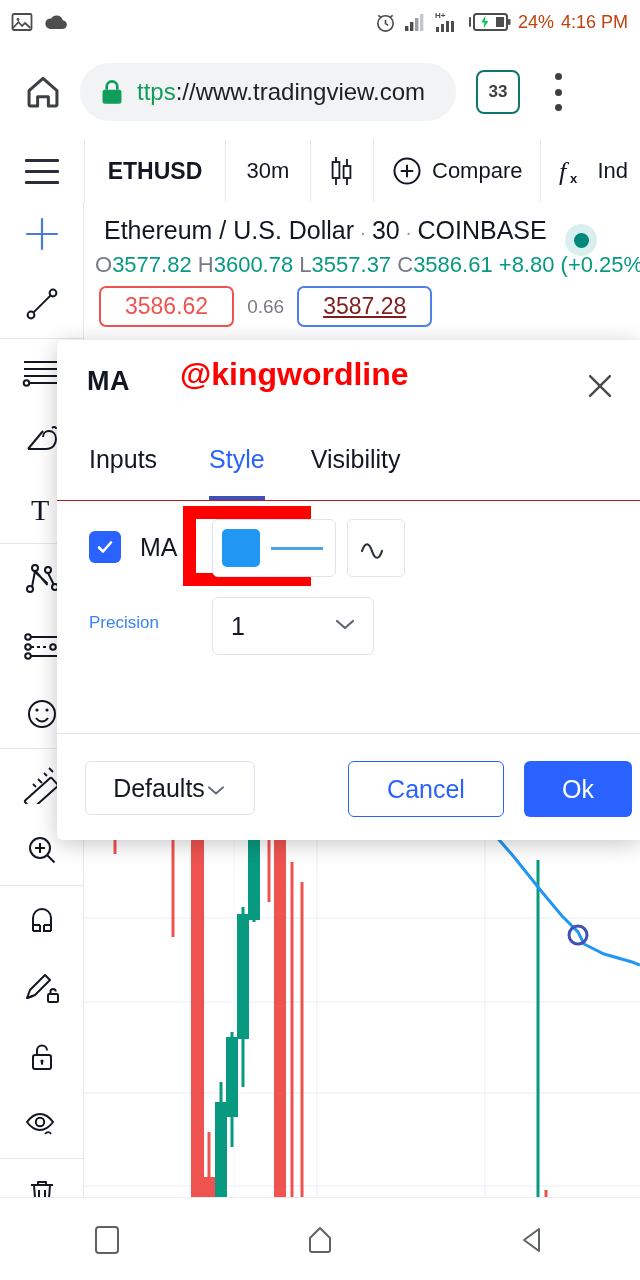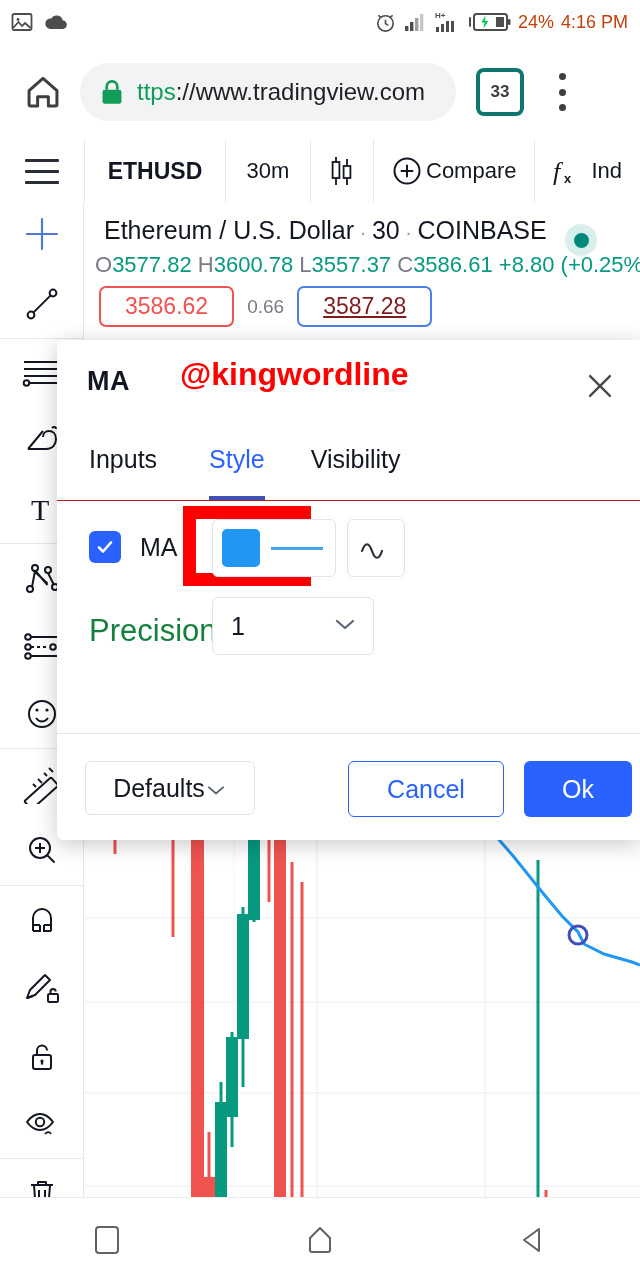--- a/index.html
+++ b/index.html
@@ -53,21 +53,21 @@
   }
   #lock-icon { margin-left: 20px; margin-right: 13px; display:flex; }
   #url-text {
     font-size: 24px; color: #202124; white-space: nowrap;
     font-family: "Liberation Sans", sans-serif;
   }
   #url-text .scheme { color: #0f9d58; }
   #tabcount {
     margin-left: 20px;
     width: 40px; height: 40px;
-    border: 4px solid #0f766e; border-radius: 8px;
+    border: 2px solid #0f766e; border-radius: 8px;
     display: flex; align-items: center; justify-content: center;
     font-size: 17px; font-weight: bold; color: #3c4043;
   }
   #menu-dots {
     margin-left: 24px; margin-right: 16px;
     width: 28px; height: 38px;
     display: flex; flex-direction: column; align-items: center;
     justify-content: space-between; padding: 3px 0;
   }
   #menu-dots i { width: 7px; height: 7px; border-radius: 50%; background: #3c4043; display:block; }
@@ -93,21 +93,21 @@
     display: flex; align-items: center; justify-content: center;
     border-right: 1px solid #e4e7eb;
     font-size: 22px; color: #131722;
     flex: none;
     padding: 0 16px;
     white-space: nowrap;
   }
   .tb-cell.symbol { font-weight: bold; font-size: 23px; width: 140px; padding:0; }
   .tb-cell.tf { width: 84px; padding: 0; font-size: 22px; }
   .tb-cell.candle { width: 62px; padding: 0; }
-  .tb-cell.compare { gap: 4px; padding: 0 18px; justify-content: center; }
+  .tb-cell.compare { gap: 10px; padding: 0 18px; justify-content: center; }
   .tb-cell.indic { gap: 10px; padding-left: 16px; border-right: none; }
 
   
   #left-toolbar {
     position: absolute; top: 202px; left: 0;
     width: 84px; height: 995px;
     background: #ffffff;
     border-right: 1px solid #e4e7eb;
     box-sizing: border-box;
   }
@@ -234,21 +234,21 @@
   .lineprev { margin-left: 11px; width: 52px; height: 3px; background: #4aa3e8; }
   .curve-box {
     position: absolute; left: 290px; top: 18px;
     width: 56px; height: 56px;
     border: 1px solid #e0e3eb; border-radius: 6px;
     display: flex; align-items: center; justify-content: center;
     background: #fff;
   }
   .row-prec-label {
     position: absolute; left: 32px; top: 112px;
-    font-size: 31px; color: #15803d;
+    font-size: 17px; color: #3b82f6;
   }
   .select-box {
     position: absolute; left: 155px; top: 96px;
     width: 160px; height: 56px;
     border: 1px solid #e0e3eb; border-radius: 6px;
     background: #fff;
     display: flex; align-items: center;
   }
   .select-box .sv { margin-left: 18px; font-size: 25px; color: #131722; }
   .select-box .chev { margin-left: auto; margin-right: 16px; }

